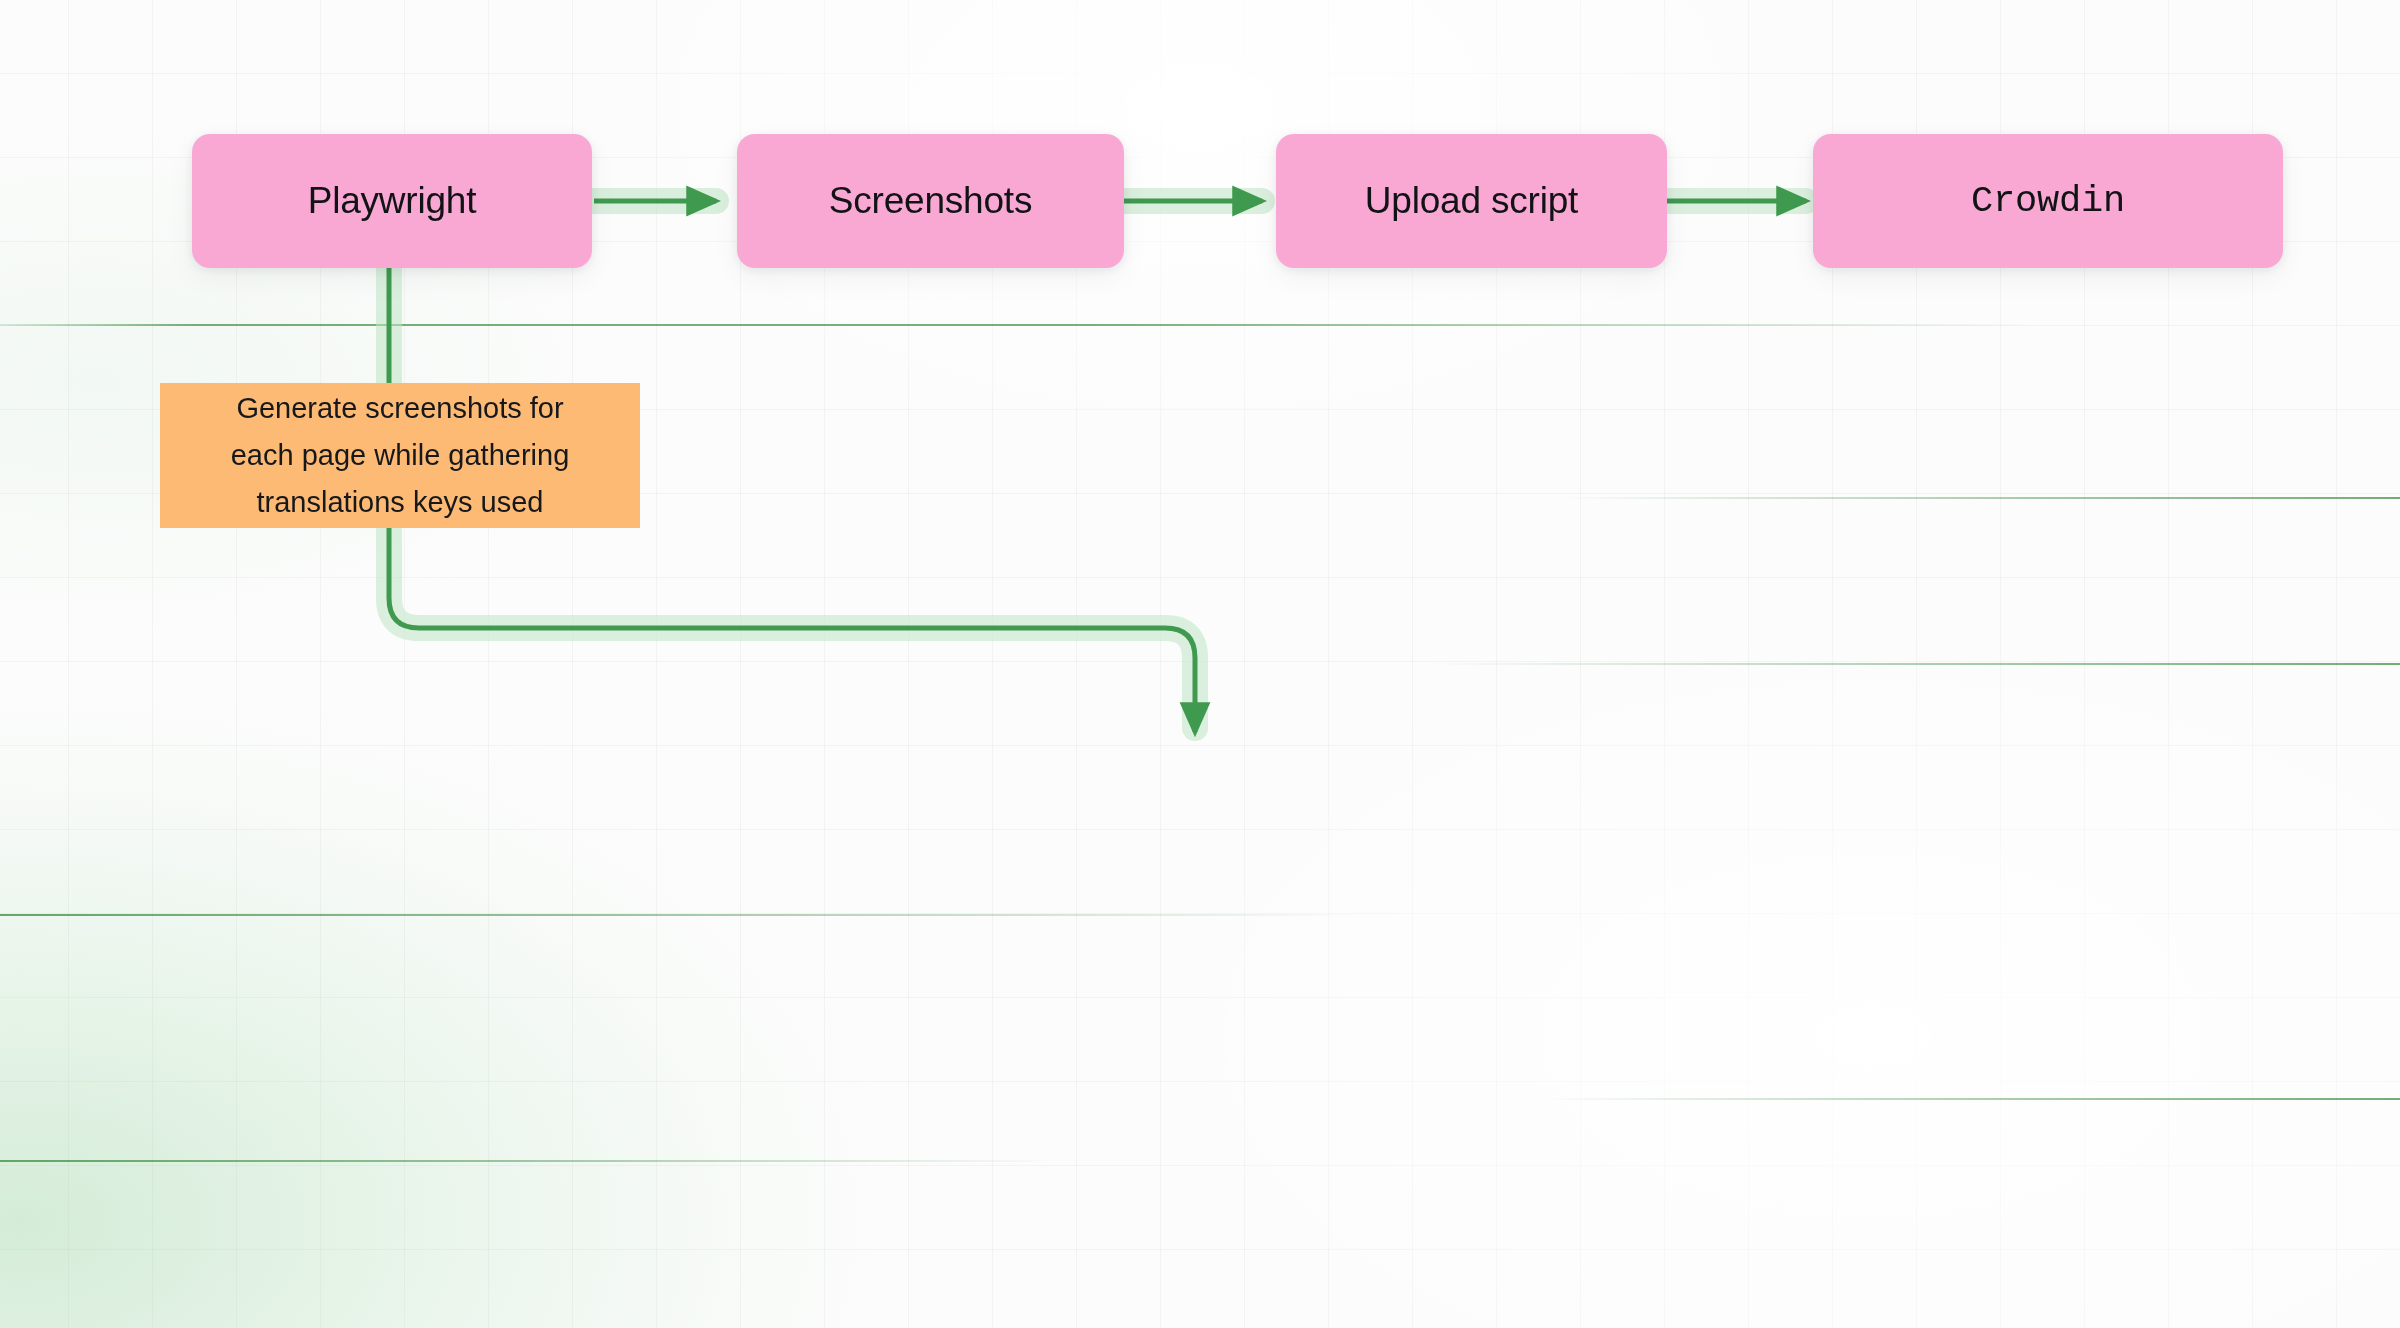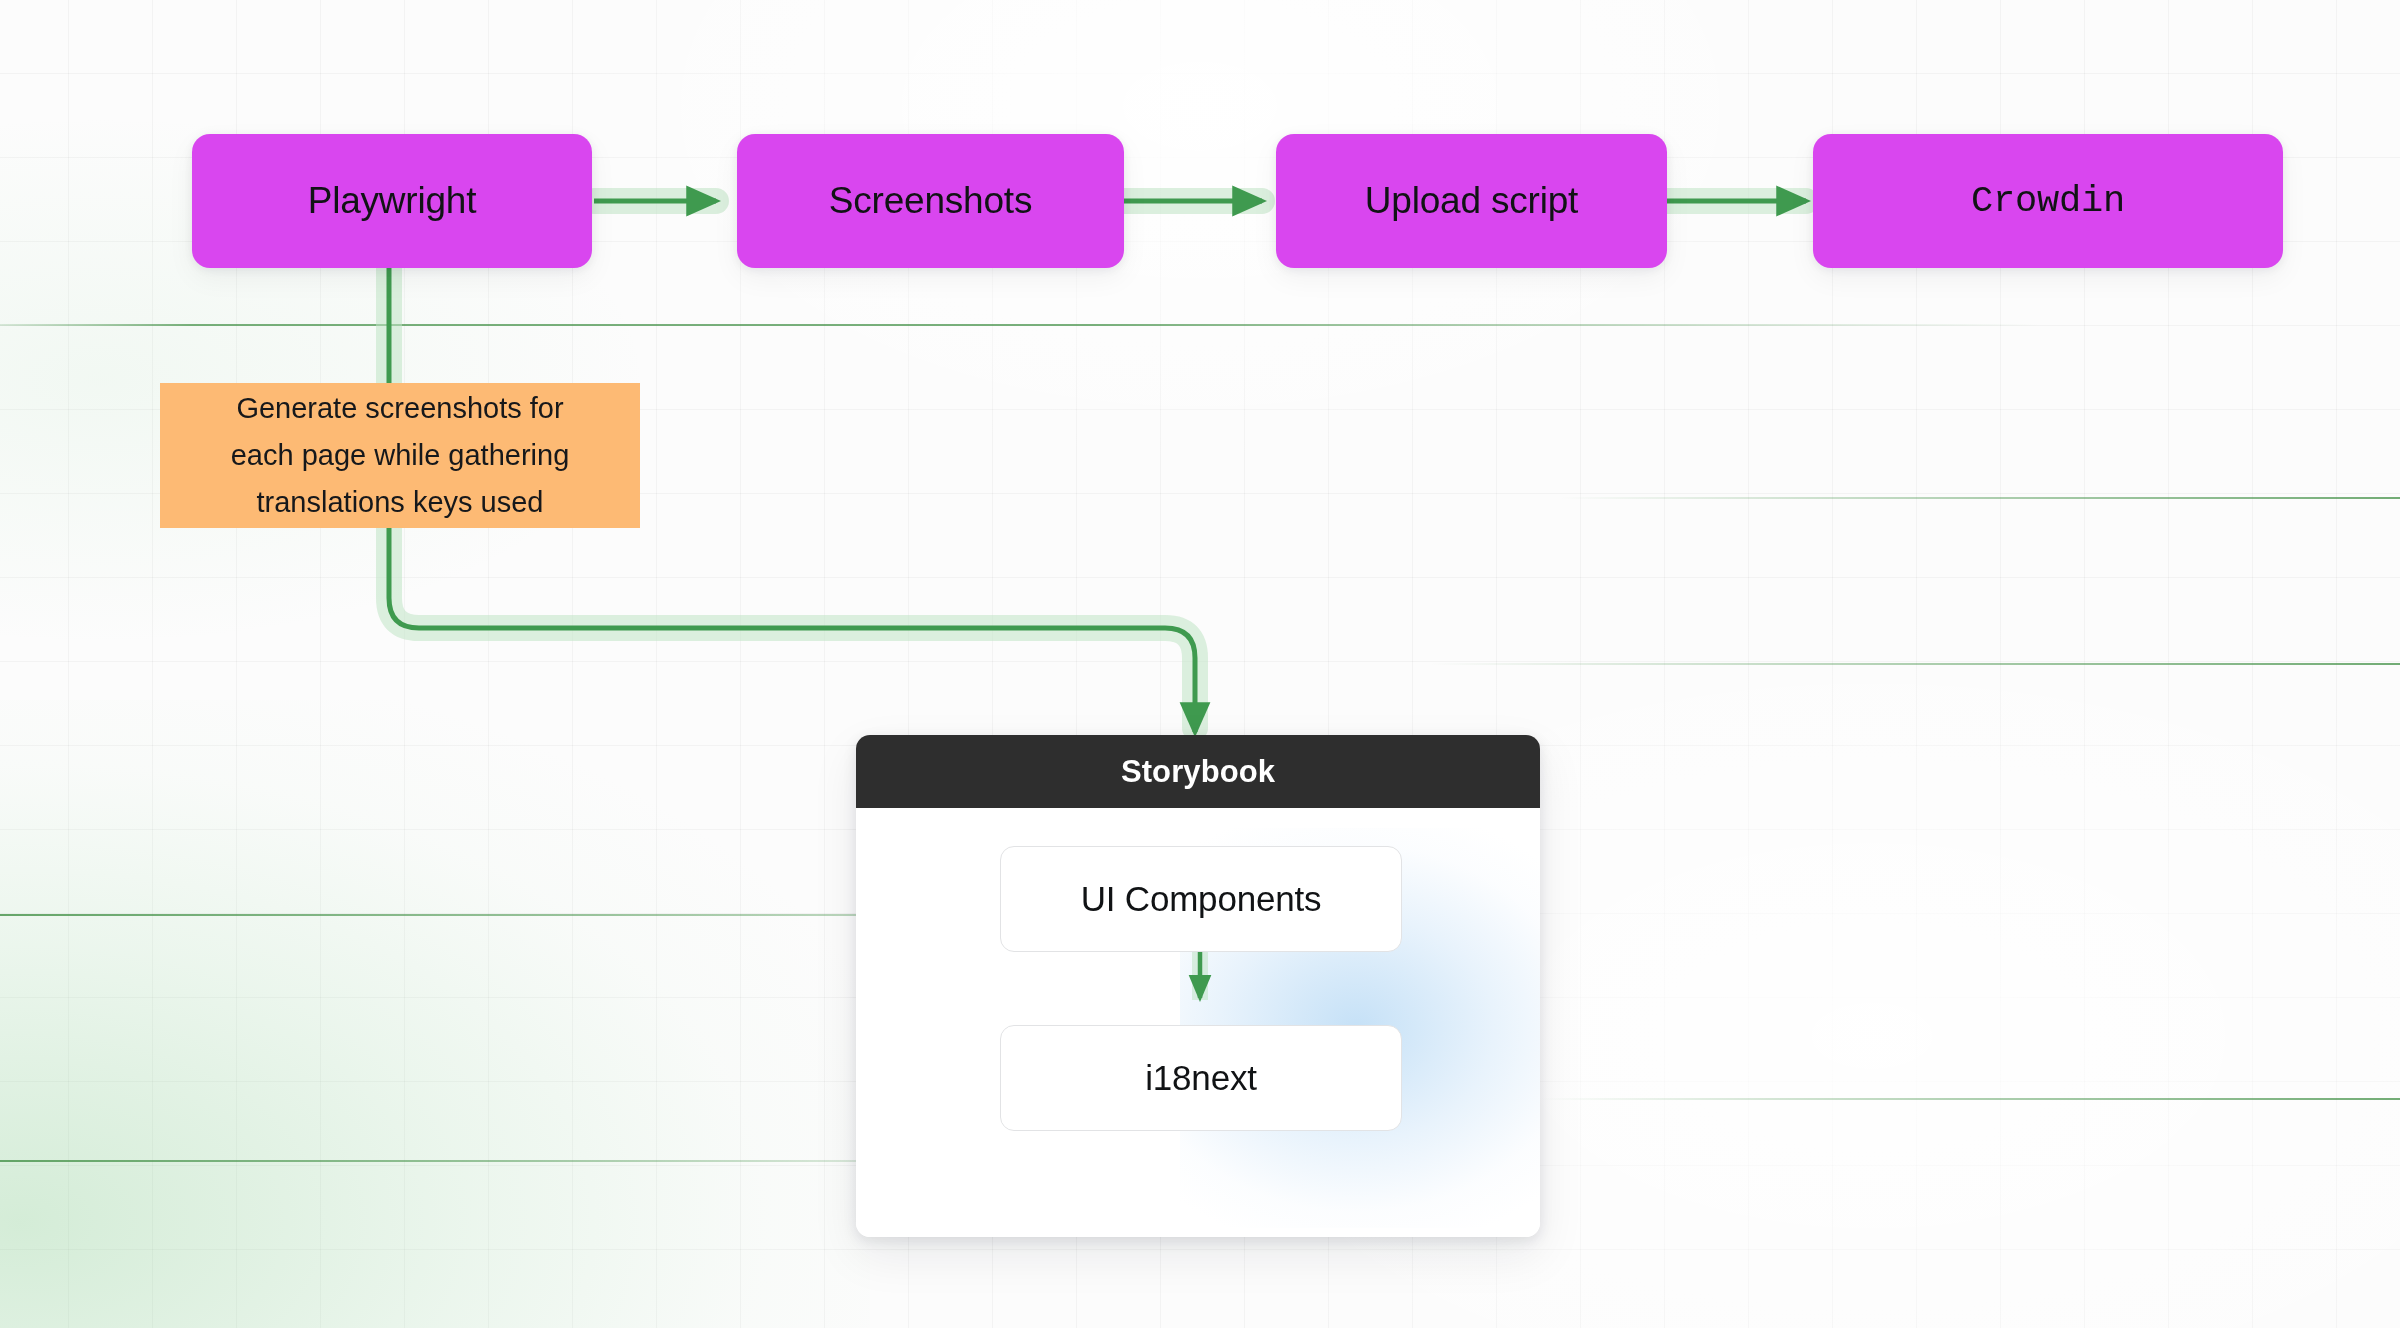--- a/index.html
+++ b/index.html
@@ -80,21 +80,21 @@
     position: absolute;
     inset: 0;
     width: 2400px;
     height: 1328px;
     pointer-events: none;
   }
 
   
   .node {
     position: absolute;
-    background: #d946ef;
+    background: #f9a8d4;
     border-radius: 18px;
     box-shadow: 0 2px 10px rgba(16,24,40,0.07), 0 10px 28px rgba(16,24,40,0.05);
     display: flex;
     align-items: center;
     justify-content: center;
     color: #111315;
     font-size: 37px;
     letter-spacing: -0.2px;
     white-space: nowrap;
   }
@@ -223,37 +223,14 @@
   </div>
 
   <div class="node" style="left:1813px; top:134px; width:470px; height:134px;font-family:Liberation Mono, monospace;">
     <span>Crowdin</span>
   </div>
 
   <div class="edge-caption" style="left:160px; top:383px; width:460px;">Generate screenshots for
 each page while gathering
 translations keys used</div>
 
-  <div class="panel" style="left:856px; top:735px; width:684px;">
-    <div class="panel-header">
-      <span>Storybook</span>
-    </div>
-    <div class="panel-body">
-      <div class="panel-blue-glow"></div>
-
-      <svg id="panel-edges" viewBox="0 0 684 429">
-        <g stroke="#bfe3c4" stroke-width="16" fill="none" opacity="0.55">
-          <path d="M 344 140 L 344 192"></path>
-        </g>
-        <path d="M 344 138 L 344 190" stroke="#3f9a4f" stroke-width="4.5" fill="none" marker-end="url(#arrowGreenSm)"></path>
-      </svg>
-
-      <div class="inner-node" style="left:144px; top:38px; width:400px; height:104px;">
-        <span>UI Components</span>
-      </div>
-
-      <div class="inner-node" style="left:144px; top:217px; width:400px; height:104px;">
-        <span>i18next</span>
-      </div>
-    </div>
-  </div>
 
 </div>
 
 </body></html>

